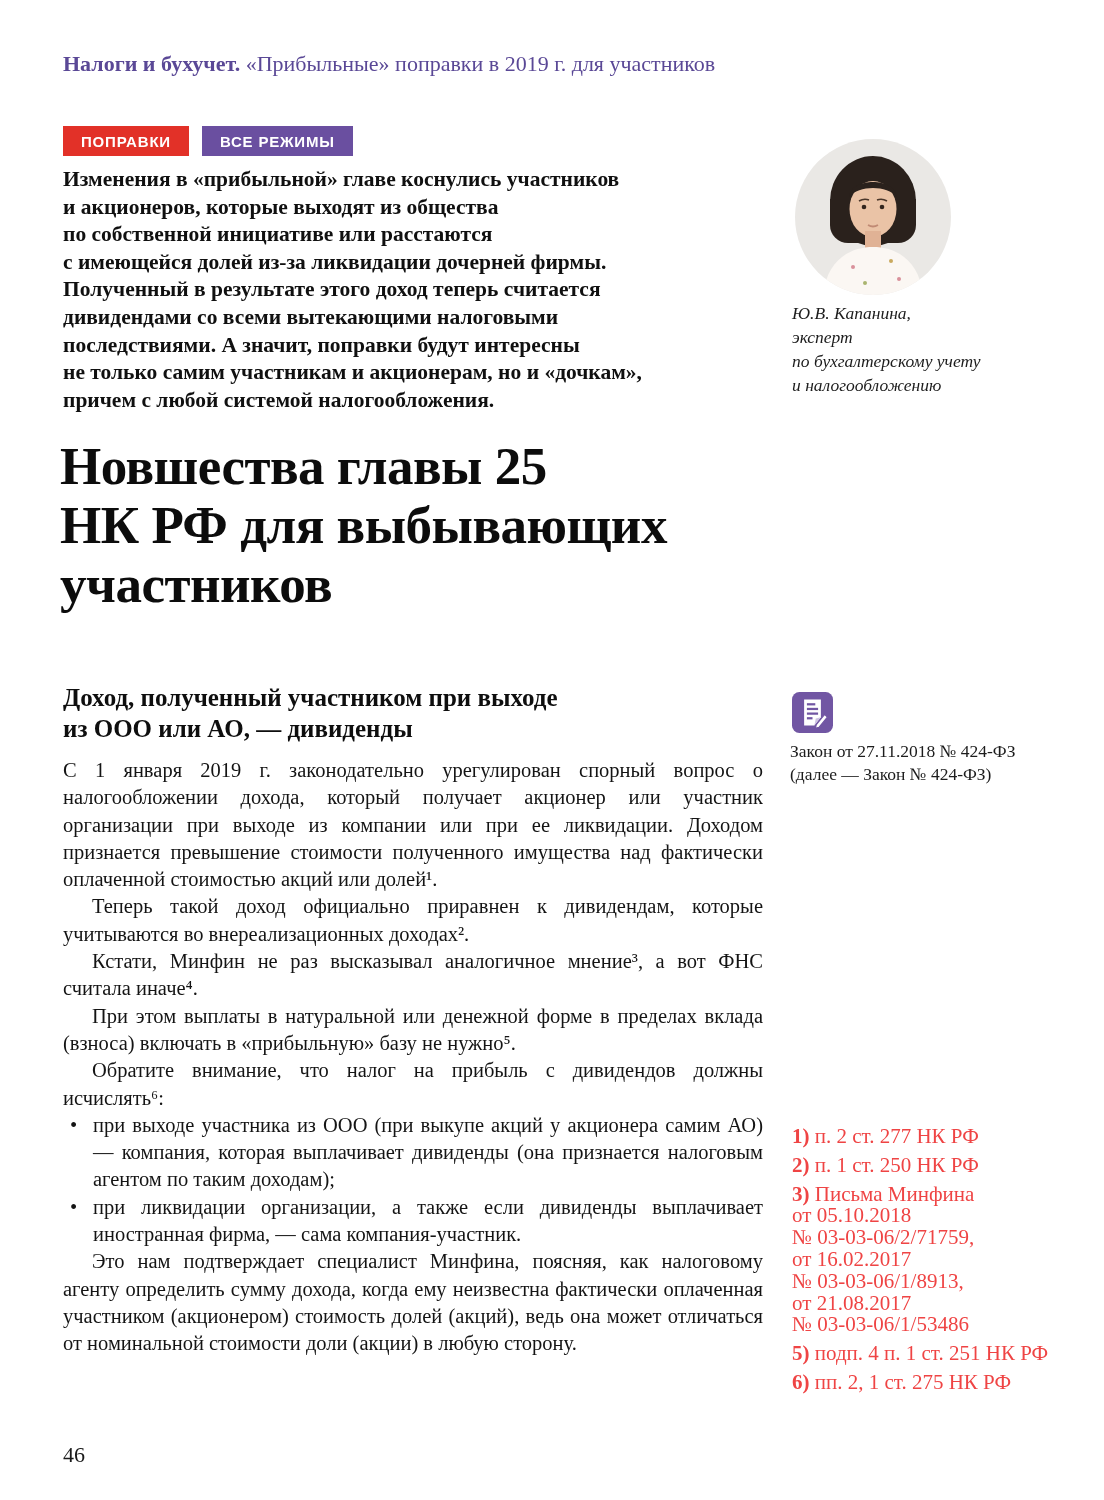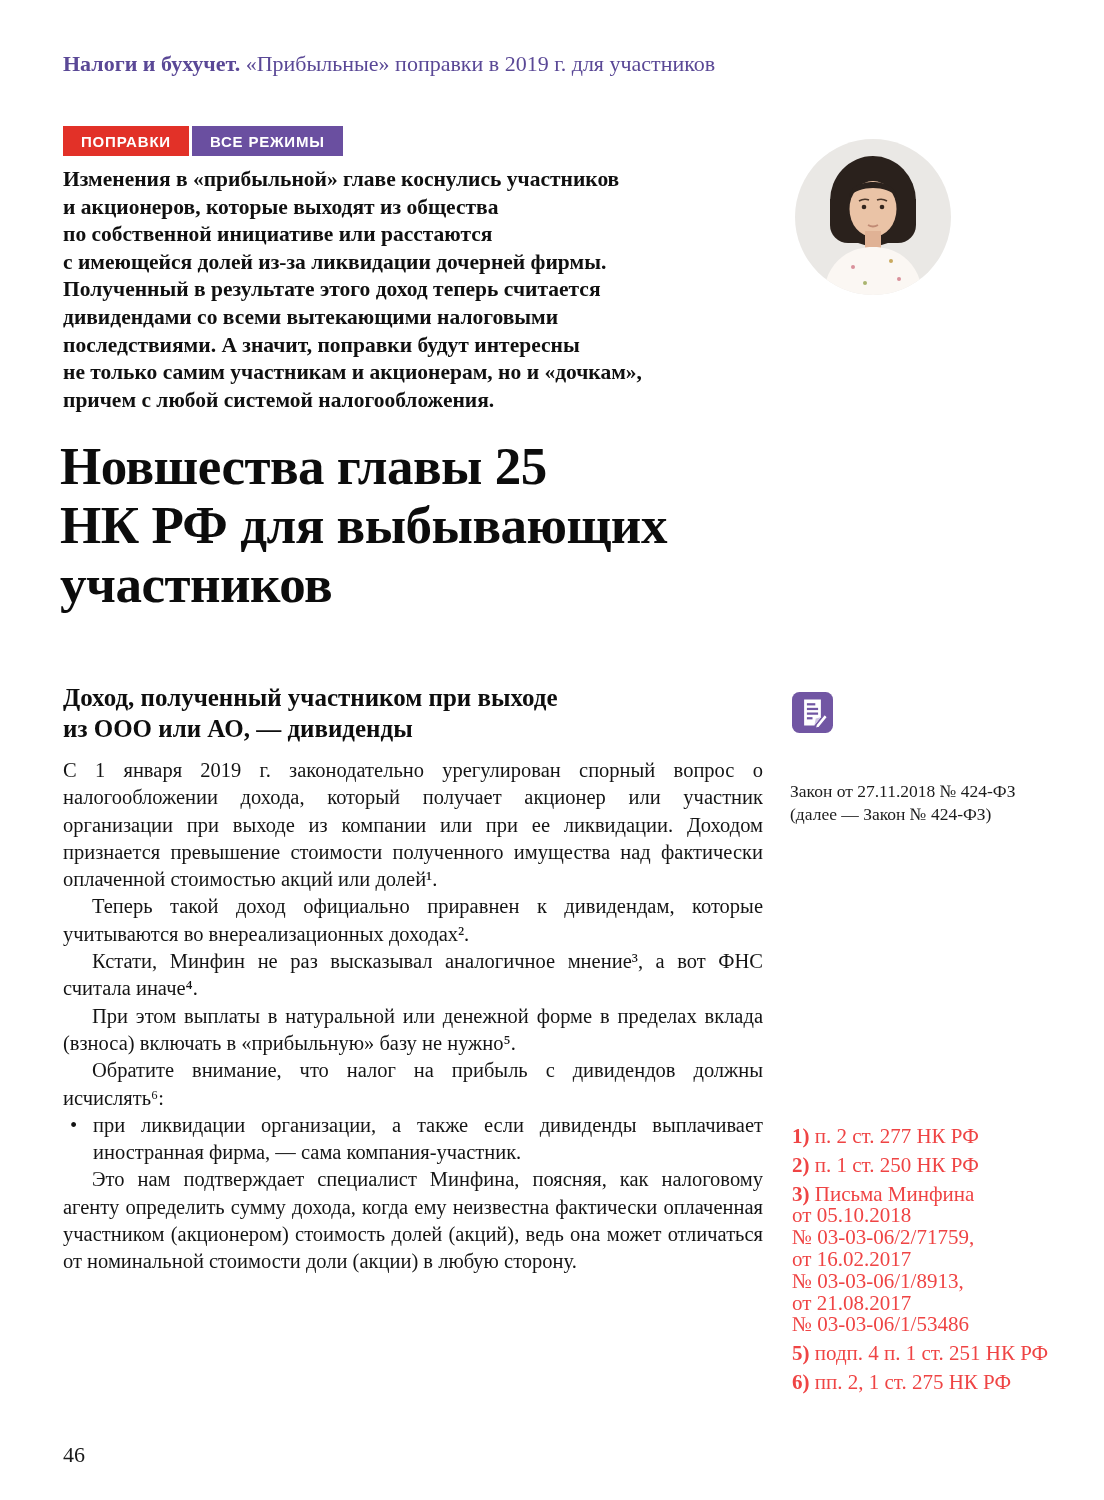--- a/index.html
+++ b/index.html
@@ -11,21 +11,21 @@
     color:#141414;
     overflow:hidden;
   }
   
   .crumb{
     position:absolute;left:63px;top:50px;width:760px;
     font-size:22px;line-height:28px;color:#5a4896;
   }
   .crumb .brand{font-weight:bold;text-align:center;}
   
-  .badges{position:absolute;left:63px;top:126px;display:flex;gap:3px;}
+  .badges{position:absolute;left:63px;top:126px;display:flex;gap:13px;}
   .badge{
     height:30px;display:flex;align-items:center;
     padding:0 18px;color:#ffffff;
     font-family:"Liberation Sans", sans-serif;
     font-weight:bold;font-size:15px;letter-spacing:.8px;
     white-space:nowrap;
   }
   .badge.red{background:#e23128;}
   .badge.purple{background:#6a4fa0;}
   
@@ -53,21 +53,21 @@
   
   .section-heading{
     position:absolute;left:63px;top:682px;width:720px;
     font-size:25px;line-height:31px;font-weight:bold;
     color:#0e0e0e;white-space:pre-line;
   }
   
   .note-icon{position:absolute;left:792px;top:692px;width:41px;height:41px;}
   .note-text{
     position:absolute;left:790px;top:740px;width:304px;
-    font-size:17.5px;line-height:23px;color:#1c1c1c;white-space:pre-line;margin-top:40px;
+    font-size:17.5px;line-height:23px;color:#1c1c1c;white-space:pre-line;
   }
   
   .body-col{
     position:absolute;left:63px;top:757px;width:700px;
     font-size:20.5px;line-height:27.3px;text-align:justify;
   }
   .body-col p{margin:0;}
   .body-col p.indent{text-indent:29px;}
   ul.bullets{margin:0;padding:0;list-style:none;}
   ul.bullets li{position:relative;padding-left:30px;}
@@ -124,20 +124,26 @@
       <path d="M73 86 q5 3 10 0" stroke="#c08a74" stroke-width="1.8" fill="none"></path>
       <rect x="70" y="92" width="16" height="18" fill="#e0b295"></rect>
       <path d="M28 156 C32 120 56 108 78 108 C100 108 124 120 128 156 Z" fill="#fbf7f3"></path>
       <circle cx="58" cy="128" r="2" fill="#d9919b"></circle>
       <circle cx="96" cy="122" r="2" fill="#c9a95f"></circle>
       <circle cx="104" cy="140" r="2" fill="#d9919b"></circle>
       <circle cx="70" cy="144" r="2" fill="#a9b46f"></circle>
     </svg>
   </div>
 
+  <div class="author-caption">
+    <div>Ю.В. Капанина,</div>
+    <div class="role">эксперт
+по бухгалтерскому учету
+и налогообложению</div>
+  </div>
 
   <h1 class="title" style="margin:0;">Новшества главы 25
 НК РФ для выбывающих
 участников</h1>
 
   <h2 class="section-heading" style="margin:0;">Доход, полученный участником при выходе
 из ООО или АО, — дивиденды</h2>
 
   <div class="note-icon">
     <svg width="41" height="41" viewBox="0 0 44 44" xmlns="http://www.w3.org/2000/svg">
@@ -154,20 +160,21 @@
   <div class="note-text">Закон от 27.11.2018 № 424-ФЗ
 (далее — Закон № 424-ФЗ)</div>
 
   <div class="body-col">
     <p>С 1 января 2019 г. законодательно урегулирован спорный вопрос о налогообложении дохода, который получает акционер или участник организации при выходе из компании или при ее ликвидации. Доходом признается превышение стоимости полученного имущества над фактически оплаченной стоимостью акций или долей¹.</p>
     <p class="indent">Теперь такой доход официально приравнен к дивидендам, которые учитываются во внереализационных доходах².</p>
     <p class="indent">Кстати, Минфин не раз высказывал аналогичное мнение³, а вот ФНС считала иначе⁴.</p>
     <p class="indent">При этом выплаты в натуральной или денежной форме в пределах вклада (взноса) включать в «прибыльную» базу не нужно⁵.</p>
     <p class="indent">Обратите внимание, что налог на прибыль с дивидендов должны исчислять⁶:</p>
     <ul class="bullets">
+      <li>при выходе участника из ООО (при выкупе акций у акционера самим АО) — компания, которая выплачивает дивиденды (она признается налоговым агентом по таким доходам);</li>
       <li>при ликвидации организации, а также если дивиденды выплачивает иностранная фирма, — сама компания-участник.</li>
     </ul>
     <p class="indent">Это нам подтверждает специалист Минфина, поясняя, как налоговому агенту определить сумму дохода, когда ему неизвестна фактически оплаченная участником (акционером) стоимость долей (акций), ведь она может отличаться от номинальной стоимости доли (акции) в любую сторону.</p>
   </div>
 
   <div class="footnotes">
     <div class="footnote"><span class="fn-num">1)</span> <span>п. 2 ст. 277 НК РФ</span></div>
     <div class="footnote"><span class="fn-num">2)</span> <span>п. 1 ст. 250 НК РФ</span></div>
     <div class="footnote"><span class="fn-num">3)</span> <span>Письма Минфина
 от 05.10.2018

